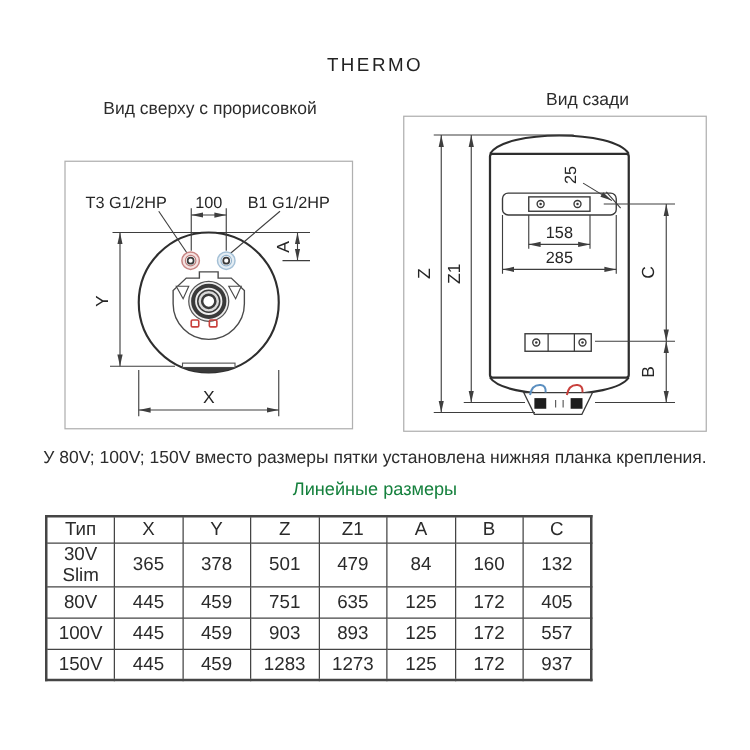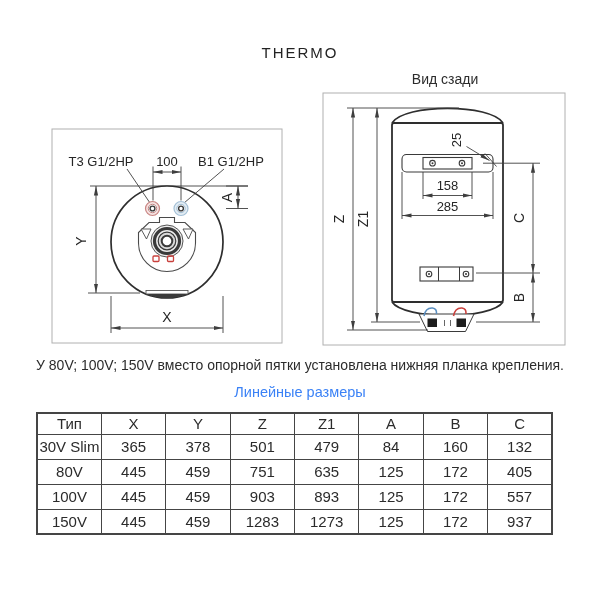--- a/index.html
+++ b/index.html
@@ -3,24 +3,24 @@
 <meta charset="utf-8">
 <style>
   html,body{margin:0;padding:0;background:#ffffff;}
   .page{position:relative;width:600px;height:600px;background:#fff;overflow:hidden;
         font-family:"Liberation Sans",sans-serif;color:#2a2a2a;}
   .abs{position:absolute;}
   .center{transform:translateX(-50%);white-space:nowrap;}
   .title{top:44px;left:300px;font-size:15px;letter-spacing:2px;color:#232323;}
   .cap{font-size:14px;color:#2c2c2c;text-align:center;line-height:15px;}
   .cap-left{top:79px;left:168px;}
-  .cap-right{top:72px;left:445px;}
+  .cap-right{top:72px;left:470px;}
   .note{top:357px;left:300px;font-size:14px;color:#2c2c2c;}
-  .tbl-title{top:384px;left:300px;font-size:14.5px;color:#3b82f6;}
-  table.dims{position:absolute;top:412px;left:36px;width:517px;border-collapse:collapse;
+  .tbl-title{top:384px;left:300px;font-size:14.5px;color:#15803d;}
+  table.dims{position:absolute;top:412px;left:36px;width:438px;border-collapse:collapse;
              table-layout:fixed;border:2px solid #454545;}
   table.dims th,table.dims td{border:1px solid #454545;text-align:center;vertical-align:middle;
              font-size:15px;font-weight:normal;color:#2b2b2b;padding:0;}
   table.dims thead tr{height:21px;}
   table.dims tbody tr{height:25px;margin-top:12px;}
   svg text{font-family:"Liberation Sans",sans-serif;}
   .lbl{font-size:13px;fill:#262626;text-anchor:middle;}
   .lbl-lg{font-size:14px;fill:#262626;text-anchor:middle;}
 </style>
 </head>
@@ -158,25 +158,26 @@
       <text class="lbl-lg" transform="translate(344,219) rotate(-90)">Z</text>
       <text class="lbl-lg" transform="translate(368,219) rotate(-90)">Z1</text>
       <text class="lbl-lg" transform="translate(523.5,218) rotate(-90)">C</text>
       <text class="lbl-lg" transform="translate(523.5,297.5) rotate(-90)">B</text>
     </g>
   </svg>
 
   <div class="abs center title">THERMO</div>
 
   <div class="abs center cap cap-left">
+    <div>Вид сверху с прорисовкой</div>
   </div>
 
   <div class="abs center cap cap-right">Вид сзади</div>
 
-  <div class="abs center note">У 80V; 100V; 150V вместо опорной пятки установлена нижняя планка крепления.</div>
+  <div class="abs center note">У 80V; 100V; 150V вместо размеры пятки установлена нижняя планка крепления.</div>
 
   <div class="abs center tbl-title">Линейные размеры</div>
 
   <table class="dims">
     <thead>
       <tr id="thead-row">
           <th>Тип</th>
           <th>X</th>
           <th>Y</th>
           <th>Z</th>

